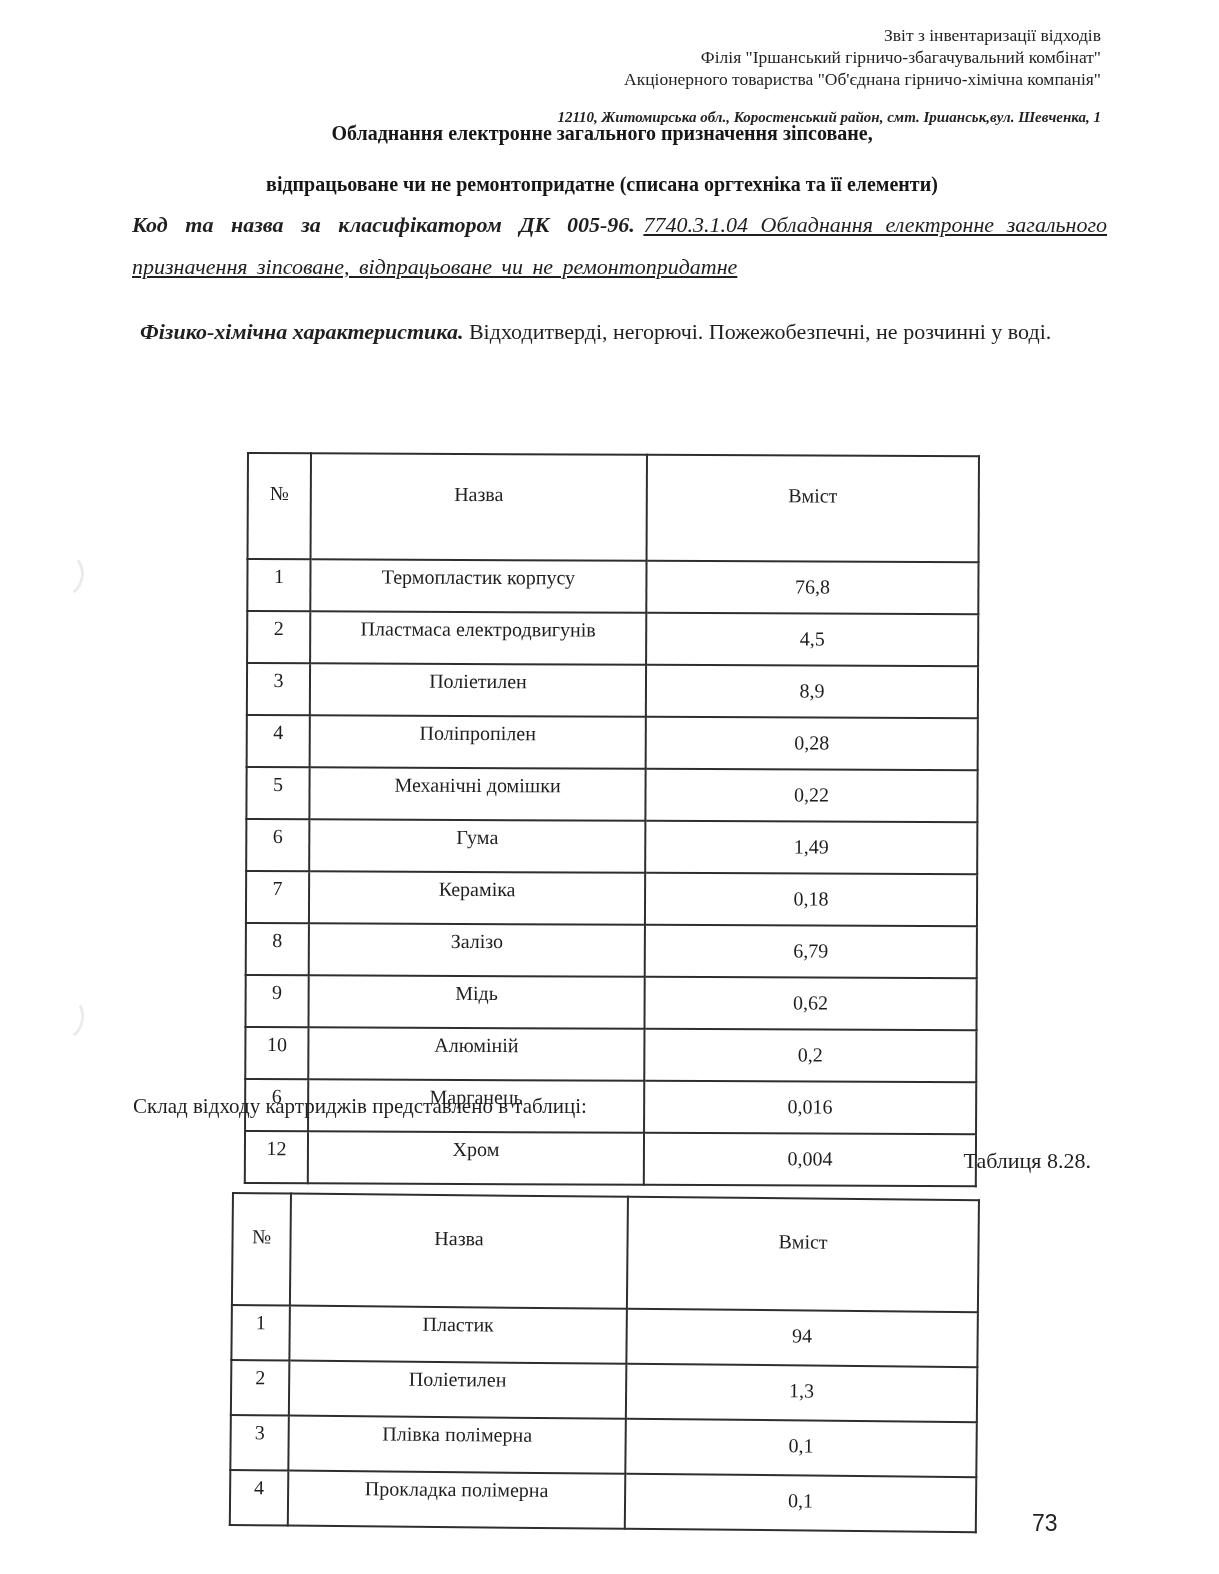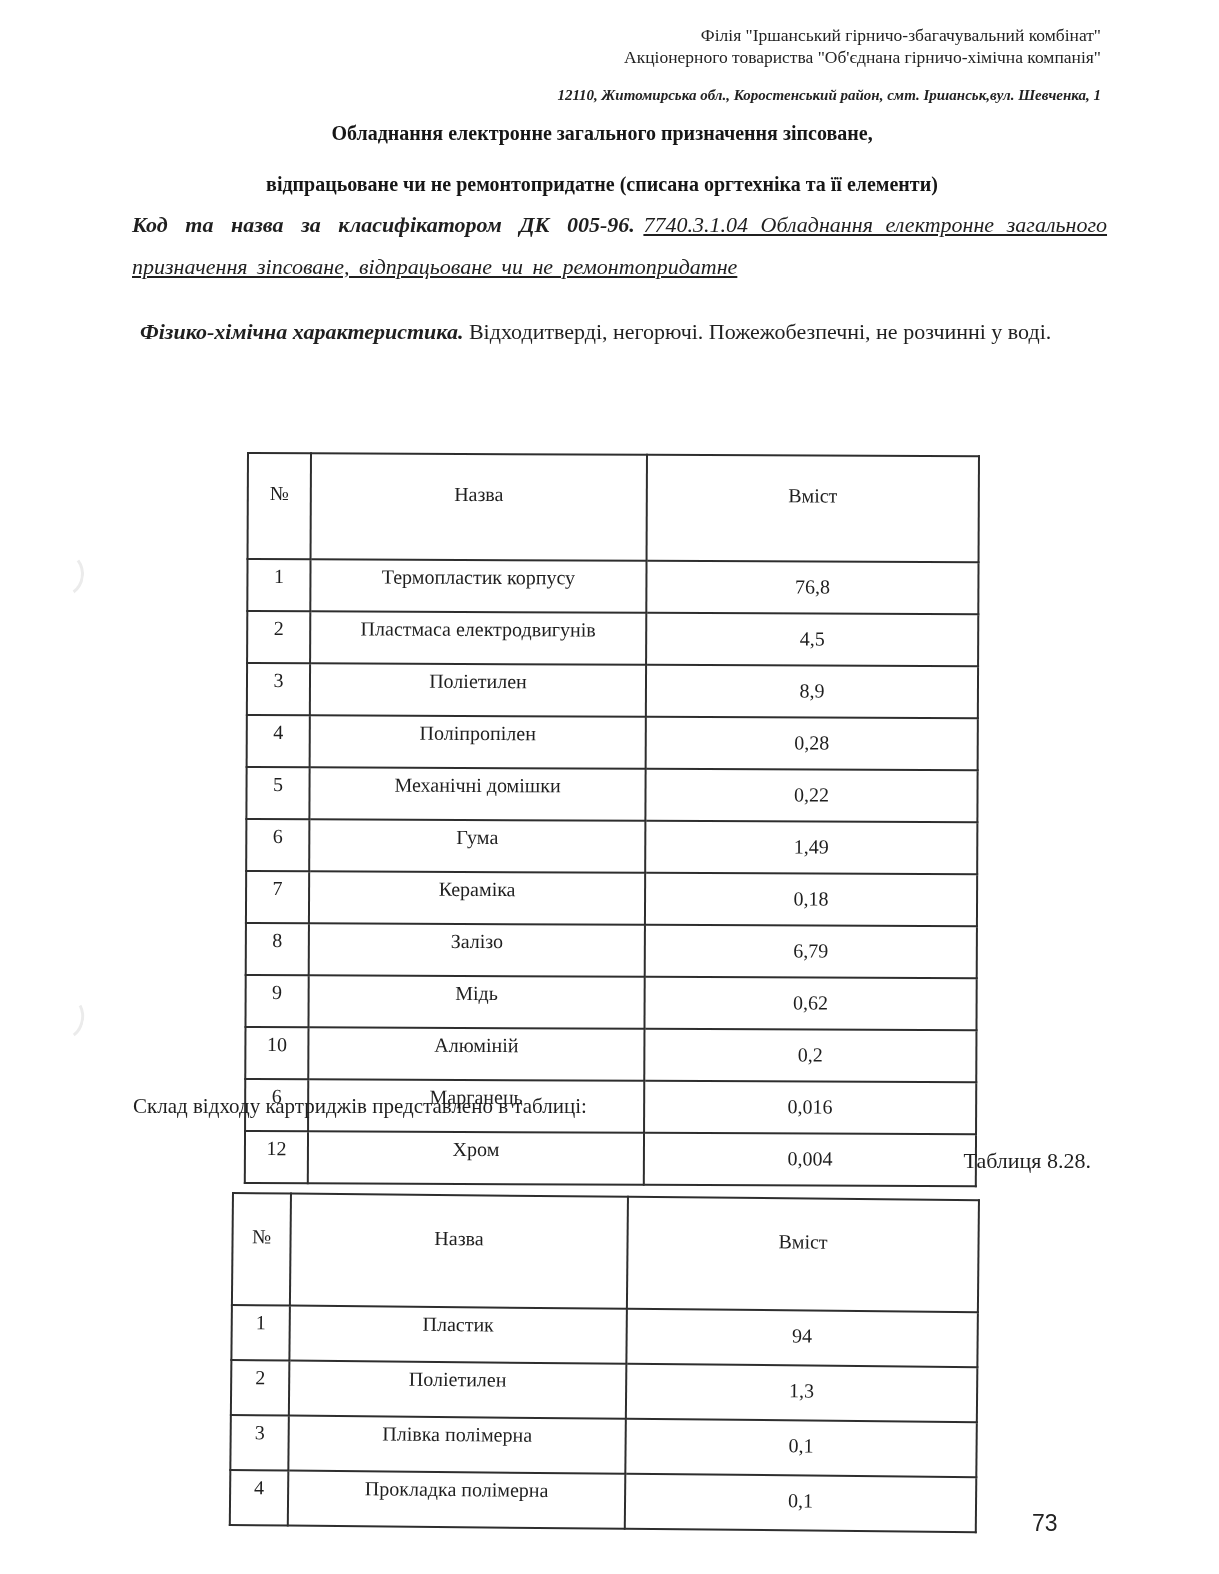--- a/index.html
+++ b/index.html
@@ -149,20 +149,21 @@
   }
   .arc1 { left: 36px; top: 550px; width: 42px; height: 42px; transform: rotate(8deg); }
   .arc2 { left: 48px; top: 996px; width: 30px; height: 38px; transform: rotate(12deg); }
 </style>
 </head>
 <body>
 
 <div class="page">
 
   <div class="letterhead">
+    <div>Звіт з інвентаризації відходів</div>
     <div>Філія "Іршанський гірничо-збагачувальний комбінат"</div>
     <div>Акціонерного товариства "Об'єднана гірничо-хімічна компанія"</div>
     <div class="addr">12110, Житомирська обл., Коростенський район, смт. Іршанськ,вул. Шевченка, 1</div>
   </div>
 
   <div class="doc-title">
     <div>Обладнання електронне загального призначення зіпсоване,</div>
     <div>відпрацьоване чи не ремонтопридатне (списана оргтехніка та її елементи)</div>
   </div>
 

